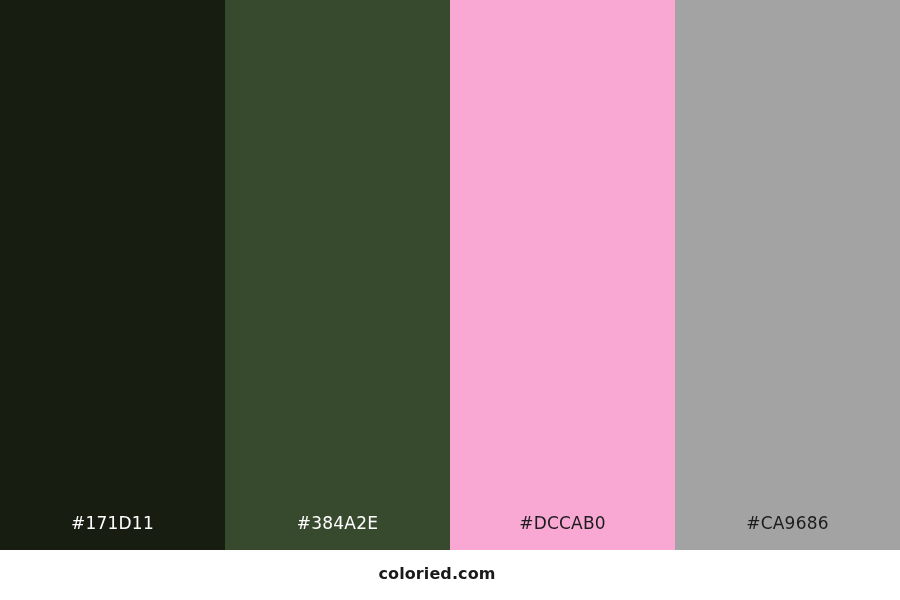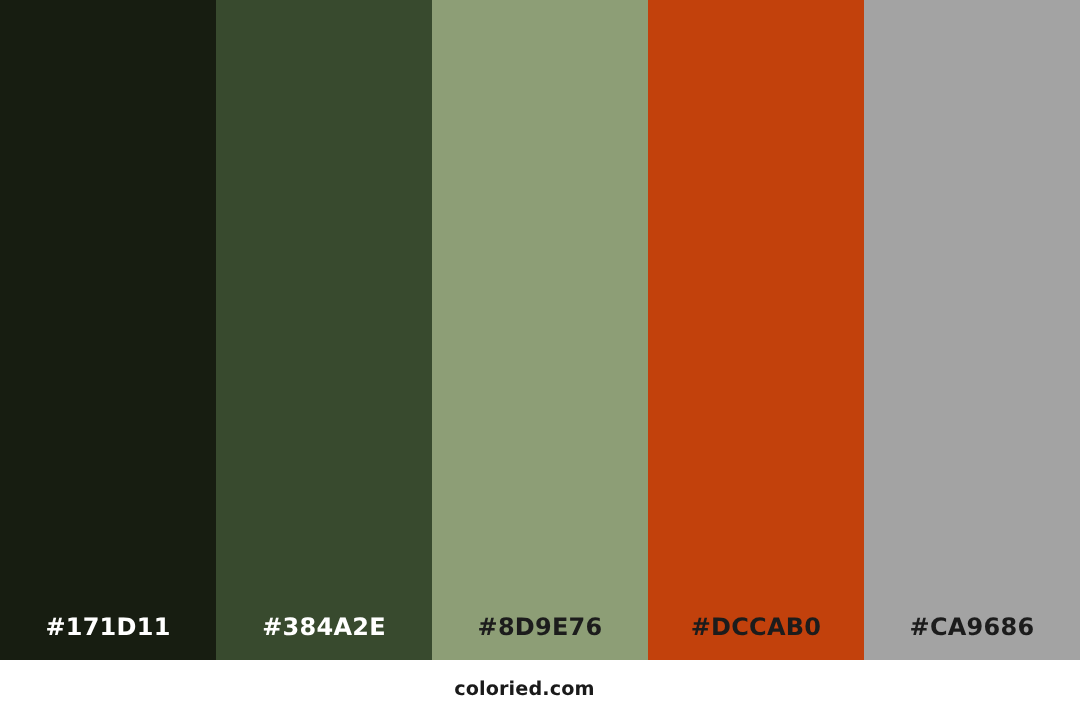--- a/index.html
+++ b/index.html
@@ -35,22 +35,22 @@
     position: relative;
     display: flex;
     align-items: flex-end;
     justify-content: center;
     box-sizing: border-box;
   }
   .swatch-label {
     display: block;
     width: 100%;
     text-align: center;
-    font-size: 20px;
-    font-weight: 700;
+    font-size: 17px;
+    font-weight: 400;
     letter-spacing: 0.2px;
     line-height: 1;
     padding-bottom: 18px;
     font-family: "DejaVu Sans", "Liberation Sans", sans-serif;
     user-select: text;
   }
   .label-light {
     color: #ffffff;
   }
   .label-dark {
@@ -82,25 +82,22 @@
   <div id="swatch-strip">
 
     <div class="swatch" style="background-color: rgb(23, 29, 17);">
       <span class="swatch-label label-light">#171D11</span>
     </div>
 
     <div class="swatch" style="background-color: rgb(56, 74, 46);">
       <span class="swatch-label label-light">#384A2E</span>
     </div>
 
-    <div class="swatch" style="background-color: rgb(141, 158, 118);">
-      <span class="swatch-label label-dark">#8D9E76</span>
-    </div>
 
-    <div class="swatch" style="background-color: #c2410c;">
+    <div class="swatch" style="background-color: #f9a8d4;">
       <span class="swatch-label label-dark">#DCCAB0</span>
     </div>
 
     <div class="swatch" style="background-color: #a3a3a3;">
       <span class="swatch-label label-dark">#CA9686</span>
     </div>
 
   </div>
 
   <div id="footer-bar">

